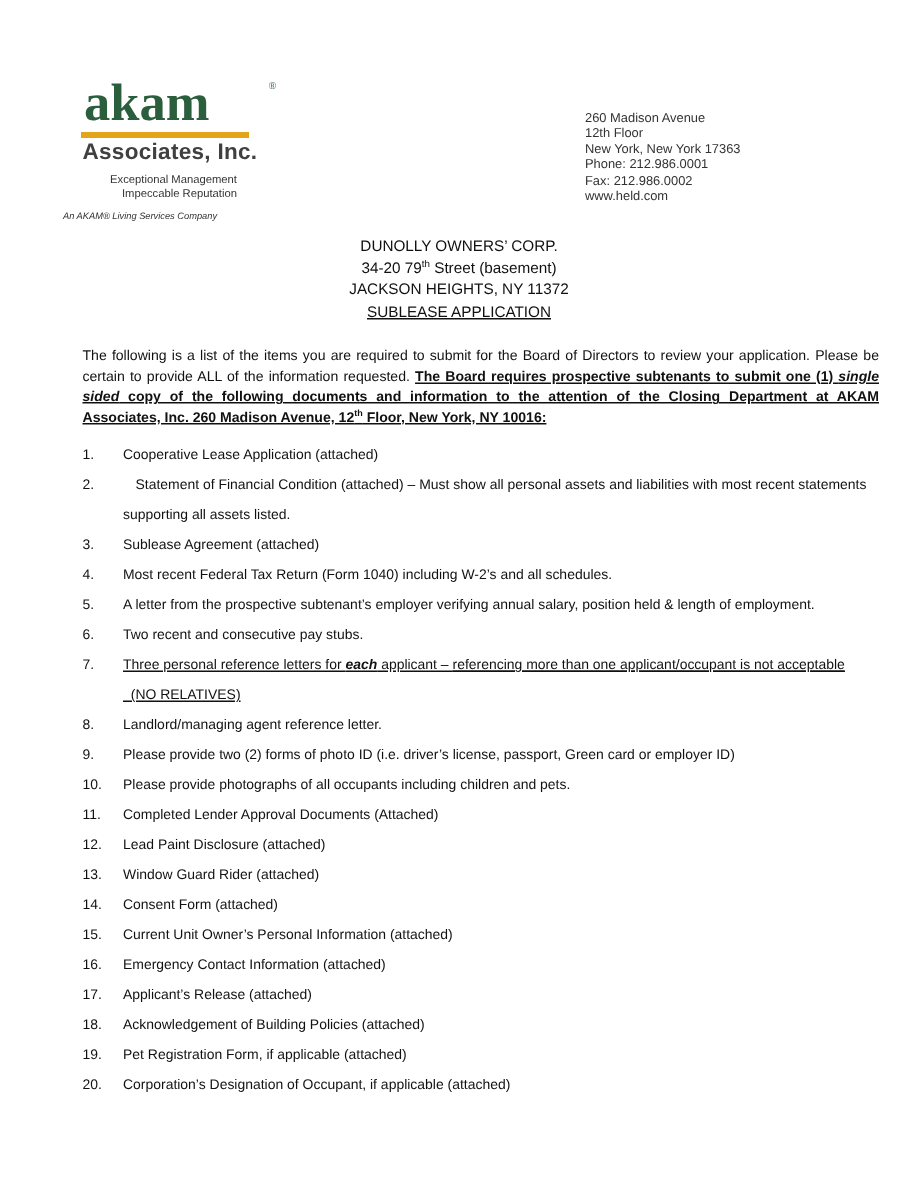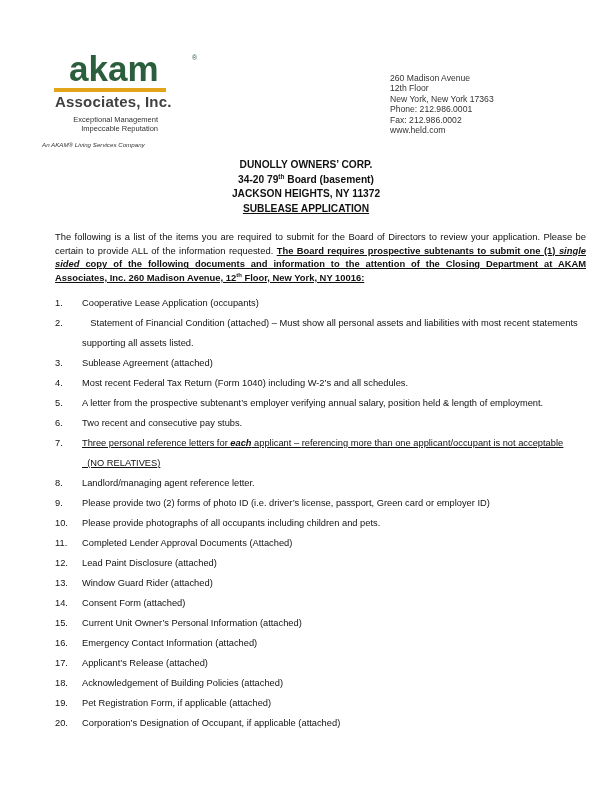--- a/index.html
+++ b/index.html
@@ -16,27 +16,27 @@
       color: #111111;
     }
     .logo-block {
       position: absolute;
       left: 38px;
       top: 52px;
       width: 160px;
     }
     .logo-word {
       position: relative;
-      font-family: Liberation Sans, sans-serif;
+      font-family: Liberation Serif, serif;
       font-weight: bold;
       font-size: 35px;
       color: #2b5e3c;
       letter-spacing: 0px;
       line-height: 34px;
-      margin-left: 31px;
+      margin-left: 18px;
       height: 34px;
     }
     .logo-reg {
       position: absolute;
       left: 123px;
       top: 2px;
       font-size: 7px;
       color: #2b5e3c;
       font-weight: normal;
       line-height: 7px;
@@ -82,21 +82,21 @@
       line-height: 10.4px;
       color: #333333;
     }
     .title-block {
       position: absolute;
       left: 0;
       top: 158px;
       width: 612px;
       text-align: center;
       font-family: "Liberation Sans", sans-serif;
-      font-weight: bold;
+      font-weight: normal;
       font-size: 10.2px;
       line-height: 14.6px;
       color: #111111;
     }
     .title-block sup {
       font-size: 6.5px;
       line-height: 0;
       vertical-align: 4px;
     }
     .underline { text-decoration: underline; }
@@ -169,31 +169,31 @@
   <div>260 Madison Avenue</div>
   <div>12th Floor</div>
   <div>New York, New York 17363</div>
   <div>Phone: 212.986.0001</div>
   <div>Fax: 212.986.0002</div>
   <div>www.held.com</div>
 </div>
 
 <div class="title-block">
   <div>DUNOLLY OWNERS’ CORP.</div>
-  <div><span>34-20 79</span><sup>th</sup><span> Board (basement)</span></div>
+  <div><span>34-20 79</span><sup>th</sup><span> Street (basement)</span></div>
   <div>JACKSON HEIGHTS, NY 11372</div>
   <div class="underline">SUBLEASE APPLICATION</div>
 </div>
 
 <div class="intro"><span>The following is a list of the items you are required to submit for the Board of Directors to review your application. Please be certain to provide ALL of the information requested. </span><span class="req"><span>The Board requires prospective subtenants to submit one (1) </span><i>single sided</i><span> copy of the following documents and information to the attention of the Closing Department at AKAM Associates, Inc. 260 Madison Avenue, 12</span><sup>th</sup><span> Floor, New York, NY 10016:</span></span></div>
 
 <ol class="items">
   <li class="item">
       <span class="num">1.</span>
-      <span class="txt">Cooperative Lease Application (occupants)</span>
+      <span class="txt">Cooperative Lease Application (attached)</span>
     </li>
   <li class="item">
       <span class="num">2.</span>
       <span class="txt" style="text-align:center;">Statement of Financial Condition (attached) – Must show all personal assets and liabilities with most recent statements supporting all assets listed.</span>
     </li>
   <li class="item">
       <span class="num">3.</span>
       <span class="txt">Sublease Agreement (attached)</span>
     </li>
   <li class="item">

